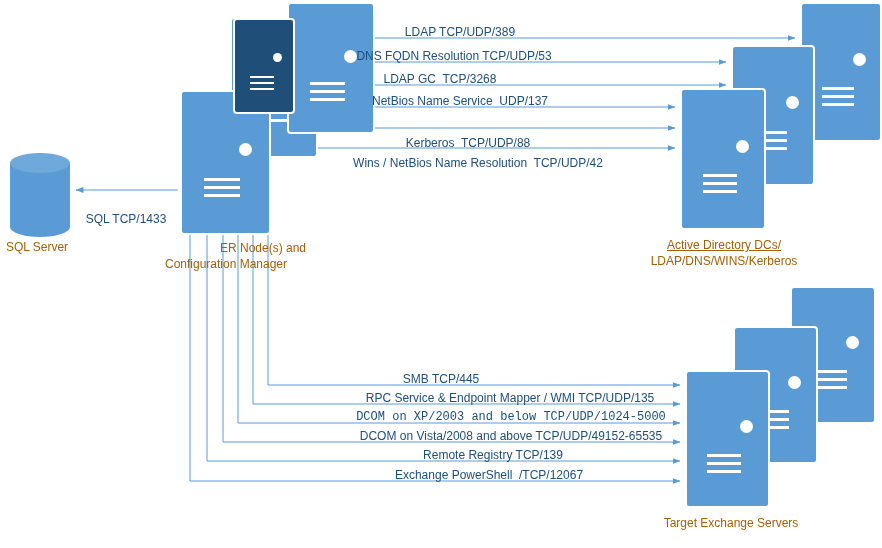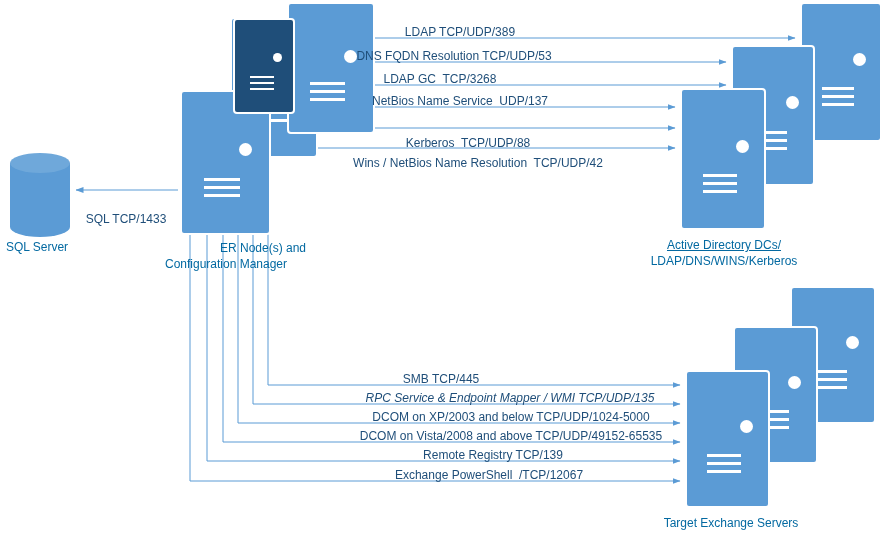--- a/index.html
+++ b/index.html
@@ -51,21 +51,21 @@
     transform: translateX(-50%);
     font-size: 12px;
     color: #1F4E79;
     white-space: pre;
   }
   .node-label {
     position: absolute;
     z-index: 3;
     transform: translateX(-50%);
     font-size: 12px;
-    color: #0369a1;
+    color: #a16207;
     white-space: pre;
     text-align: center;
   }
 </style>
 </head>
 <body>
 
 <div class="canvas">
 
   <svg class="wires" width="882" height="548">
@@ -140,22 +140,22 @@
   </div>
 
   <div class="wire-label" style="left:126px; top:176px;margin-top:36px;">SQL TCP/1433</div>
   <div class="wire-label" style="left:460px; top:25px;">LDAP TCP/UDP/389</div>
   <div class="wire-label" style="left:454px; top:49px;">DNS FQDN Resolution TCP/UDP/53</div>
   <div class="wire-label" style="left:440px; top:72px;">LDAP GC  TCP/3268</div>
   <div class="wire-label" style="left:460px; top:94px;">NetBios Name Service  UDP/137</div>
   <div class="wire-label" style="left:478px; top:115px;margin-top:41px;">Wins / NetBios Name Resolution  TCP/UDP/42</div>
   <div class="wire-label" style="left:468px; top:136px;">Kerberos  TCP/UDP/88</div>
   <div class="wire-label" style="left:441px; top:372px;">SMB TCP/445</div>
-  <div class="wire-label" style="left:510px; top:391px;font-style:italic;">RPC Service &amp; Endpoint Mapper / WMI TCP/UDP/135</div>
-  <div class="wire-label" style="left:511px; top:410px;">DCOM on XP/2003 and below TCP/UDP/1024-5000</div>
+  <div class="wire-label" style="left:510px; top:391px;">RPC Service &amp; Endpoint Mapper / WMI TCP/UDP/135</div>
+  <div class="wire-label" style="left:511px; top:410px;font-family:Liberation Mono, monospace;">DCOM on XP/2003 and below TCP/UDP/1024-5000</div>
   <div class="wire-label" style="left:511px; top:429px;">DCOM on Vista/2008 and above TCP/UDP/49152-65535</div>
   <div class="wire-label" style="left:487px; top:448px;margin-left:6px;">Remote Registry TCP/139</div>
   <div class="wire-label" style="left:489px; top:468px;">Exchange PowerShell  /TCP/12067</div>
 
   <div class="node-label" style="left:37px;  top:240px;">SQL Server</div>
   <div class="node-label" style="left:226px; top:241px;margin-left:37px;">ER Node(s) and</div>
   <div class="node-label" style="left:226px; top:257px;">Configuration Manager</div>
   <div class="node-label" style="left:724px; top:238px;text-decoration:underline;">Active Directory DCs/</div>
   <div class="node-label" style="left:724px; top:254px;">LDAP/DNS/WINS/Kerberos</div>
   <div class="node-label" style="left:731px; top:516px;">Target Exchange Servers</div>

